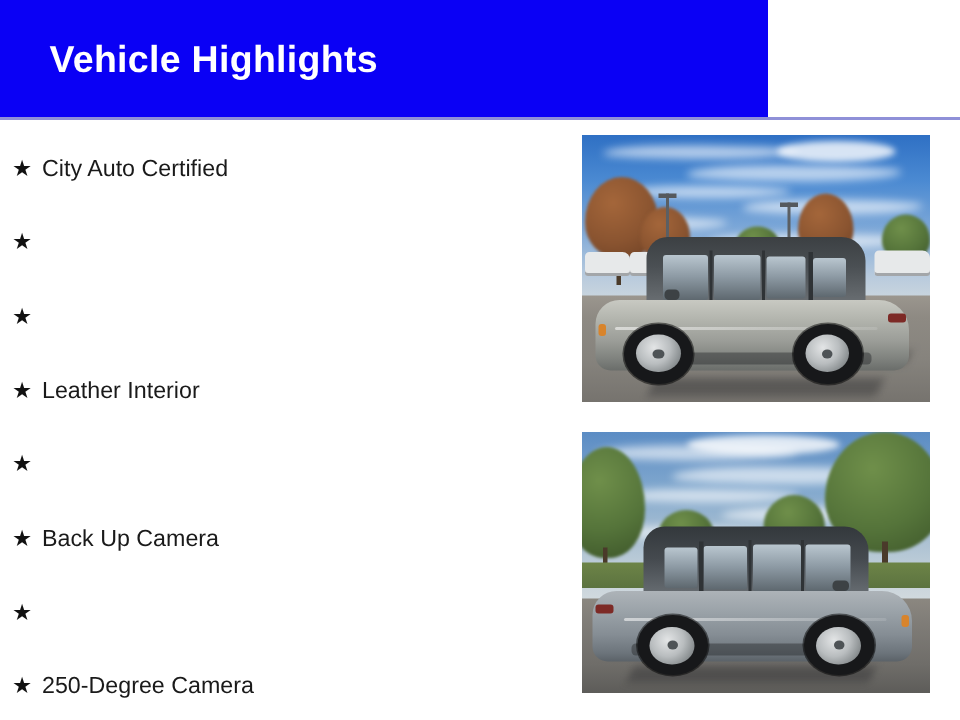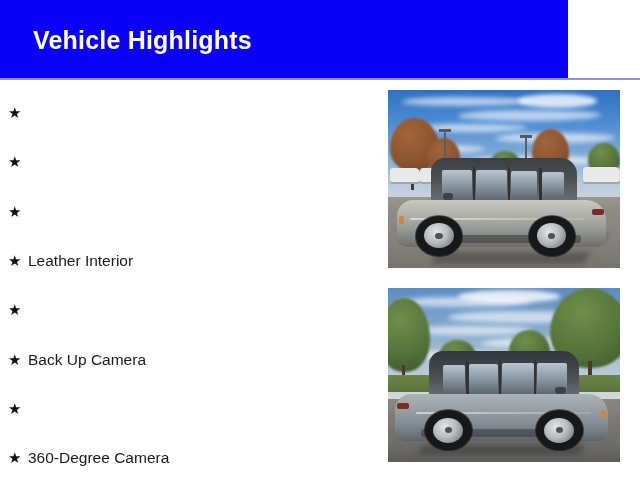--- a/index.html
+++ b/index.html
@@ -22,21 +22,21 @@
     width: 640px;
     height: 480px;
     background: #ffffff;
   }
 
   
   .banner {
     position: absolute;
     left: 0;
     top: 0;
-    width: 568px;
+    width: 512px;
     height: 78px;
     background: #0a00f5;
   }
 
   .banner-title {
     position: absolute;
     left: 33px;
     top: 25px;
     font-size: 25px;
     font-weight: bold;
@@ -263,20 +263,21 @@
 
   <div class="banner">
     <div class="banner-title">Vehicle Highlights</div>
   </div>
   <div class="banner-rule"></div>
 
   <ul class="highlights">
 
     <li class="highlight-item">
       <span class="star-icon">★</span>
+      <span class="highlight-label">City Auto Certified</span>
     </li>
 
     <li class="highlight-item">
       <span class="star-icon">★</span>
     </li>
 
     <li class="highlight-item">
       <span class="star-icon">★</span>
     </li>
 
@@ -293,21 +294,21 @@
       <span class="star-icon">★</span>
       <span class="highlight-label">Back Up Camera</span>
     </li>
 
     <li class="highlight-item">
       <span class="star-icon">★</span>
     </li>
 
     <li class="highlight-item">
       <span class="star-icon">★</span>
-      <span class="highlight-label">360-Degree Camera</span>
+      <span class="highlight-label">250-Degree Camera</span>
     </li>
 
   </ul>
 
   <div class="photo photo-1">
     <div class="scene">
 
       <div class="sky"></div>
 
       <div class="cloud wisp" style="left:6%;  top:4%;  width:56%; height:9px;"></div>

